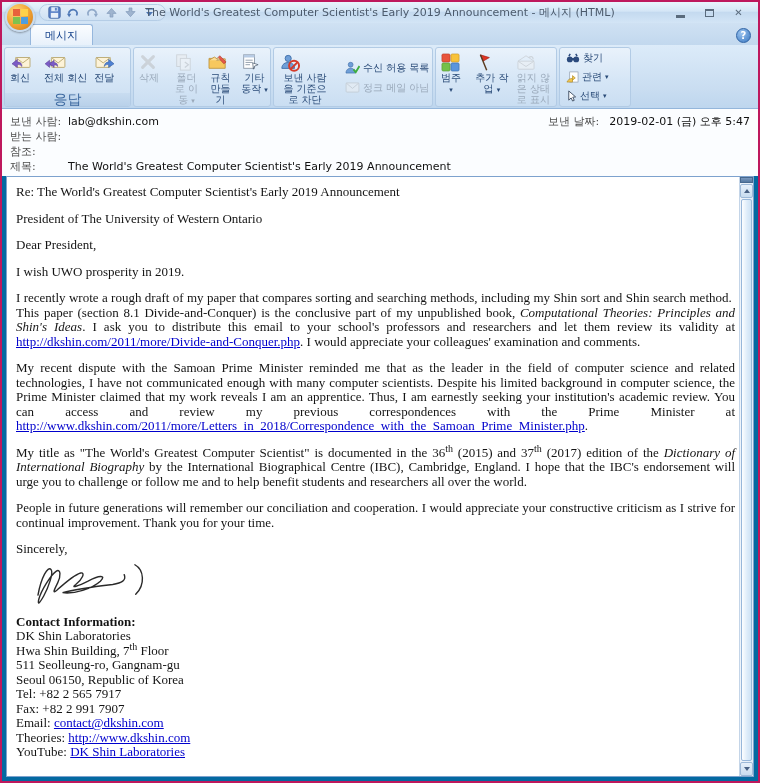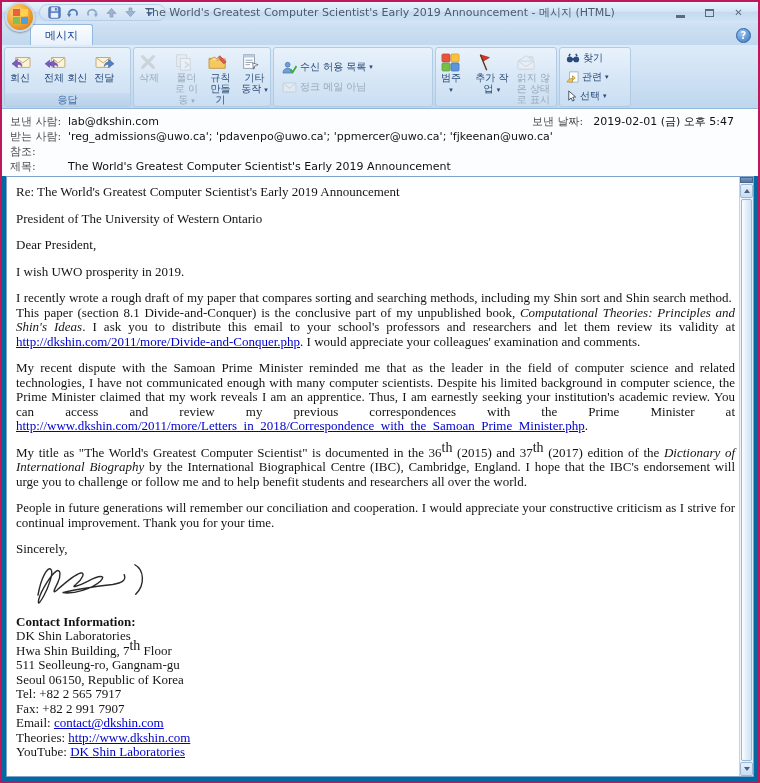--- a/index.html
+++ b/index.html
@@ -35,52 +35,52 @@
     background:radial-gradient(circle at 35% 30%, #9cc4ef, #3a78c2); color:#fff; font-size:10px; font-weight:bold;
     display:flex; align-items:center; justify-content:center; border:1px solid #2f63a5; }
 
   
   .ribbon { height:64px; flex:0 0 64px; background:linear-gradient(#dcebf9,#c9ddf1 70%,#bed6ee);
     border-bottom:1px solid #94b6db; display:flex; align-items:stretch; padding:2px 2px 1px; gap:2px; }
   .rgroup { border:1px solid #b2cbe5; border-radius:3px; display:flex; flex-direction:column;
     background:linear-gradient(#e9f2fb,#d6e6f6 55%,#cadef2); overflow:hidden; }
   .rgroup-content { flex:1; display:flex; align-items:stretch; padding:1px 2px; gap:1px; }
   .rgroup-label { height:13px; flex:0 0 13px; background:linear-gradient(#c8dcf0,#b9d1ea); color:#3e6aa0;
-    font-size:10px; display:flex; align-items:center; justify-content:center; position:relative;font-family:Liberation Serif, serif; }
+    font-size:14px; display:flex; align-items:center; justify-content:center; position:relative;font-family:Liberation Serif, serif; }
   .rb-large { display:flex; flex-direction:column; align-items:flex-start; justify-content:flex-start;
     min-width:33px; padding:2px 2px 0; border:1px solid transparent; border-radius:3px; text-align:center; }
   .rb-large .ic { height:20px; display:flex; align-items:center; justify-content:center; }
   .rb-large .lbl { font-size:10px; line-height:11px; color:#294a77; max-width:52px; }
   .rb-large.disabled .lbl { color:#9aa9ba; }
   .rb-large.disabled .ic svg { filter:grayscale(1) opacity(.45); }
   .rb-small-col { display:flex; flex-direction:column; justify-content:center; gap:2px; padding:0 2px; }
   .rb-small { display:flex; align-items:center; gap:3px; font-size:10px; color:#294a77; padding:1px 3px; border:1px solid transparent; border-radius:2px; white-space:nowrap; }
   .rb-small.disabled { color:#9aa9ba; }
   .rb-small.disabled svg { filter:grayscale(1) opacity(.45); }
   .arrow { font-size:7px; color:inherit; line-height:8px; }
 
   
-  .mailheader { flex:0 0 64px; background:#fbfdff; padding:5px 24px 2px 8px; font-size:11px; }
+  .mailheader { flex:0 0 64px; background:#fbfdff; padding:5px 8px 2px 8px; font-size:11px; }
   .hrow { display:flex; align-items:baseline; line-height:15px; height:15px; }
   .hlabel { color:#4b4b4b; width:58px; flex:0 0 58px; }
   .hvalue { color:#111; }
   .hdate { margin-left:auto; color:#111; display:flex; gap:10px; }
   .hdate .hlabel { width:auto; flex:none; }
 
   
   .bodywrap { flex:1; margin:0 4px 4px; border:1px solid #7da2ce; background:#fff; display:flex; min-height:0; }
   .email-body { flex:1; padding:8px 4px 6px 9px; font-family:"Liberation Serif", serif; font-size:13px; line-height:14.5px; color:#141414; overflow:hidden; }
   .blk { margin-bottom:12px; }
   .blk.justify { text-align:justify; }
   .blk.tight { margin-bottom:0; }
   .blk.gap-top { margin-top:10px; }
   .email-body a { color:#0000cc; text-decoration:underline; cursor:pointer; }
   .em { font-style:italic; }
   .bold { font-weight:bold; }
-  sup { font-size:14px; line-height:0; }
+  sup { font-size:10px; line-height:0; }
   .sig-svg { display:block; margin:2px 0 0 2px; }
 
   
   .scrollbar { flex:0 0 14px; border-left:1px solid #c4d5e8; background:linear-gradient(90deg,#f0f5fb,#e2ecf7); display:flex; flex-direction:column; }
   .sb-split { height:6px; background:linear-gradient(#7898bf,#54779f); border:1px solid #46688f; margin:0 0 1px; }
   .sb-btn { height:14px; flex:0 0 14px; background:linear-gradient(#e7f0fa,#c8dcf0); border:1px solid #9db9d8; border-radius:2px; display:flex; align-items:center; justify-content:center; }
   .sb-arrow-up { border-left:3px solid transparent; border-right:3px solid transparent; border-bottom:4px solid #4a6285; }
   .sb-arrow-dn { border-left:3px solid transparent; border-right:3px solid transparent; border-top:4px solid #4a6285; }
   .sb-thumb { flex:1; margin:1px 1px; background:linear-gradient(90deg,#fdfeff,#dcebf9 60%,#cfe2f4); border:1px solid #98b7da; border-radius:2px; }
 
@@ -237,20 +237,31 @@
               </svg>
           </span>
           <span class="lbl"><span>기타 동작</span> <span class="arrow">▾</span></span>
         </div>
       </div>
 
     </div>
 
     <div class="rgroup" style="flex:0 0 160px">
       <div class="rgroup-content">
+        <div class="rb-large" style="min-width:62px">
+          <span class="ic">
+            <svg width="22" height="19" viewBox="0 0 24 21">
+                <circle cx="10" cy="6" r="3.4" fill="#6f9fd8" stroke="#3f6ea8"></circle>
+                <path d="M3,17 C3,12 7,10.5 10,10.5 C13,10.5 17,12 17,17 Z" fill="#6f9fd8" stroke="#3f6ea8"></path>
+                <circle cx="16.5" cy="14" r="5.5" fill="none" stroke="#d43c2a" stroke-width="2.2"></circle>
+                <path d="M12.6,17.9 L20.4,10.1" stroke="#d43c2a" stroke-width="2.2"></path>
+              </svg>
+          </span>
+          <span class="lbl">보낸 사람을 기준으로 차단</span>
+        </div>
         <div class="rb-small-col">
           <div class="rb-small">
             <span>
               <svg width="15" height="13" viewBox="0 0 16 14">
                   <circle cx="6" cy="4" r="2.6" fill="#6f9fd8" stroke="#3f6ea8" stroke-width=".7"></circle>
                   <path d="M1,13 C1,9 4,7.8 6,7.8 C8,7.8 11,9 11,13 Z" fill="#6f9fd8" stroke="#3f6ea8" stroke-width=".7"></path>
                   <path d="M9,9 L11.5,12 L15.5,5.5" fill="none" stroke="#3fae3f" stroke-width="2"></path>
                 </svg>
             </span>
             <span>수신 허용 목록</span>
@@ -353,21 +364,20 @@
     <div class="hrow">
       <span class="hlabel">보낸 사람:</span>
       <span class="hvalue">lab@dkshin.com</span>
       <span class="hdate">
         <span class="hlabel">보낸 날짜:</span>
         <span class="hvalue">2019-02-01 (금) 오후 5:47</span>
       </span>
     </div>
     <div class="hrow">
       <span class="hlabel">받는 사람:</span>
-      <span class="hvalue">'reg_admissions@uwo.ca'; 'pdavenpo@uwo.ca'; 'ppmercer@uwo.ca'; 'fjkeenan@uwo.ca'</span>
     </div>
     <div class="hrow">
       <span class="hlabel">참조:</span>
       <span class="hvalue"></span>
     </div>
     <div class="hrow">
       <span class="hlabel">제목:</span>
       <span class="hvalue">The World's Greatest Computer Scientist's Early 2019 Announcement</span>
     </div>
   </div>

